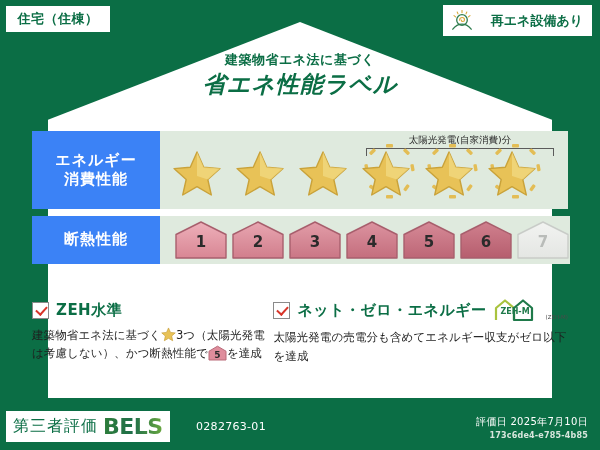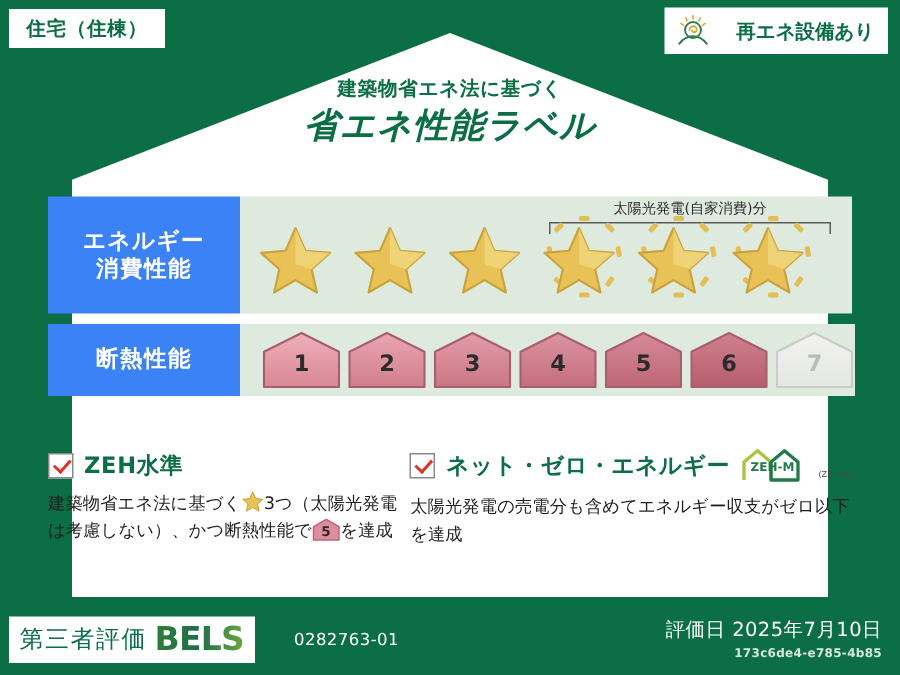--- a/index.html
+++ b/index.html
@@ -175,21 +175,21 @@
     -webkit-background-clip: text; background-clip: text; color: transparent;
     letter-spacing: -.5px;
   }
   .f-num {
     position: absolute; left: 196px; bottom: 17px;
     color: #ffffff; font-size: 11px; letter-spacing: .3px;
   }
   .footer-right {
     position: absolute; right: 12px; bottom: 10px; text-align: right;
   }
-  .f-date { color: #ffffff; font-size: 13px; letter-spacing: .3px; }
+  .f-date { color: #ffffff; font-size: 10px; letter-spacing: .3px; }
   .f-hash { color: #d8e6dd; font-size: 8px; margin-top: 2px; letter-spacing: .2px; font-weight: bold; }
 </style>
 </head>
 <body>
 
 <div id="label">
 
   <div class="roof"></div>
 
   <div class="type-tag">

